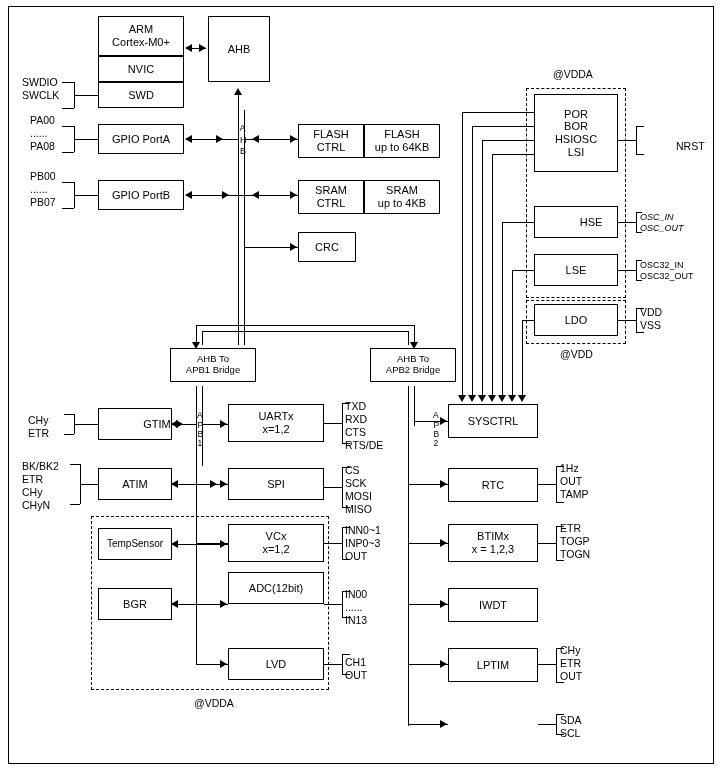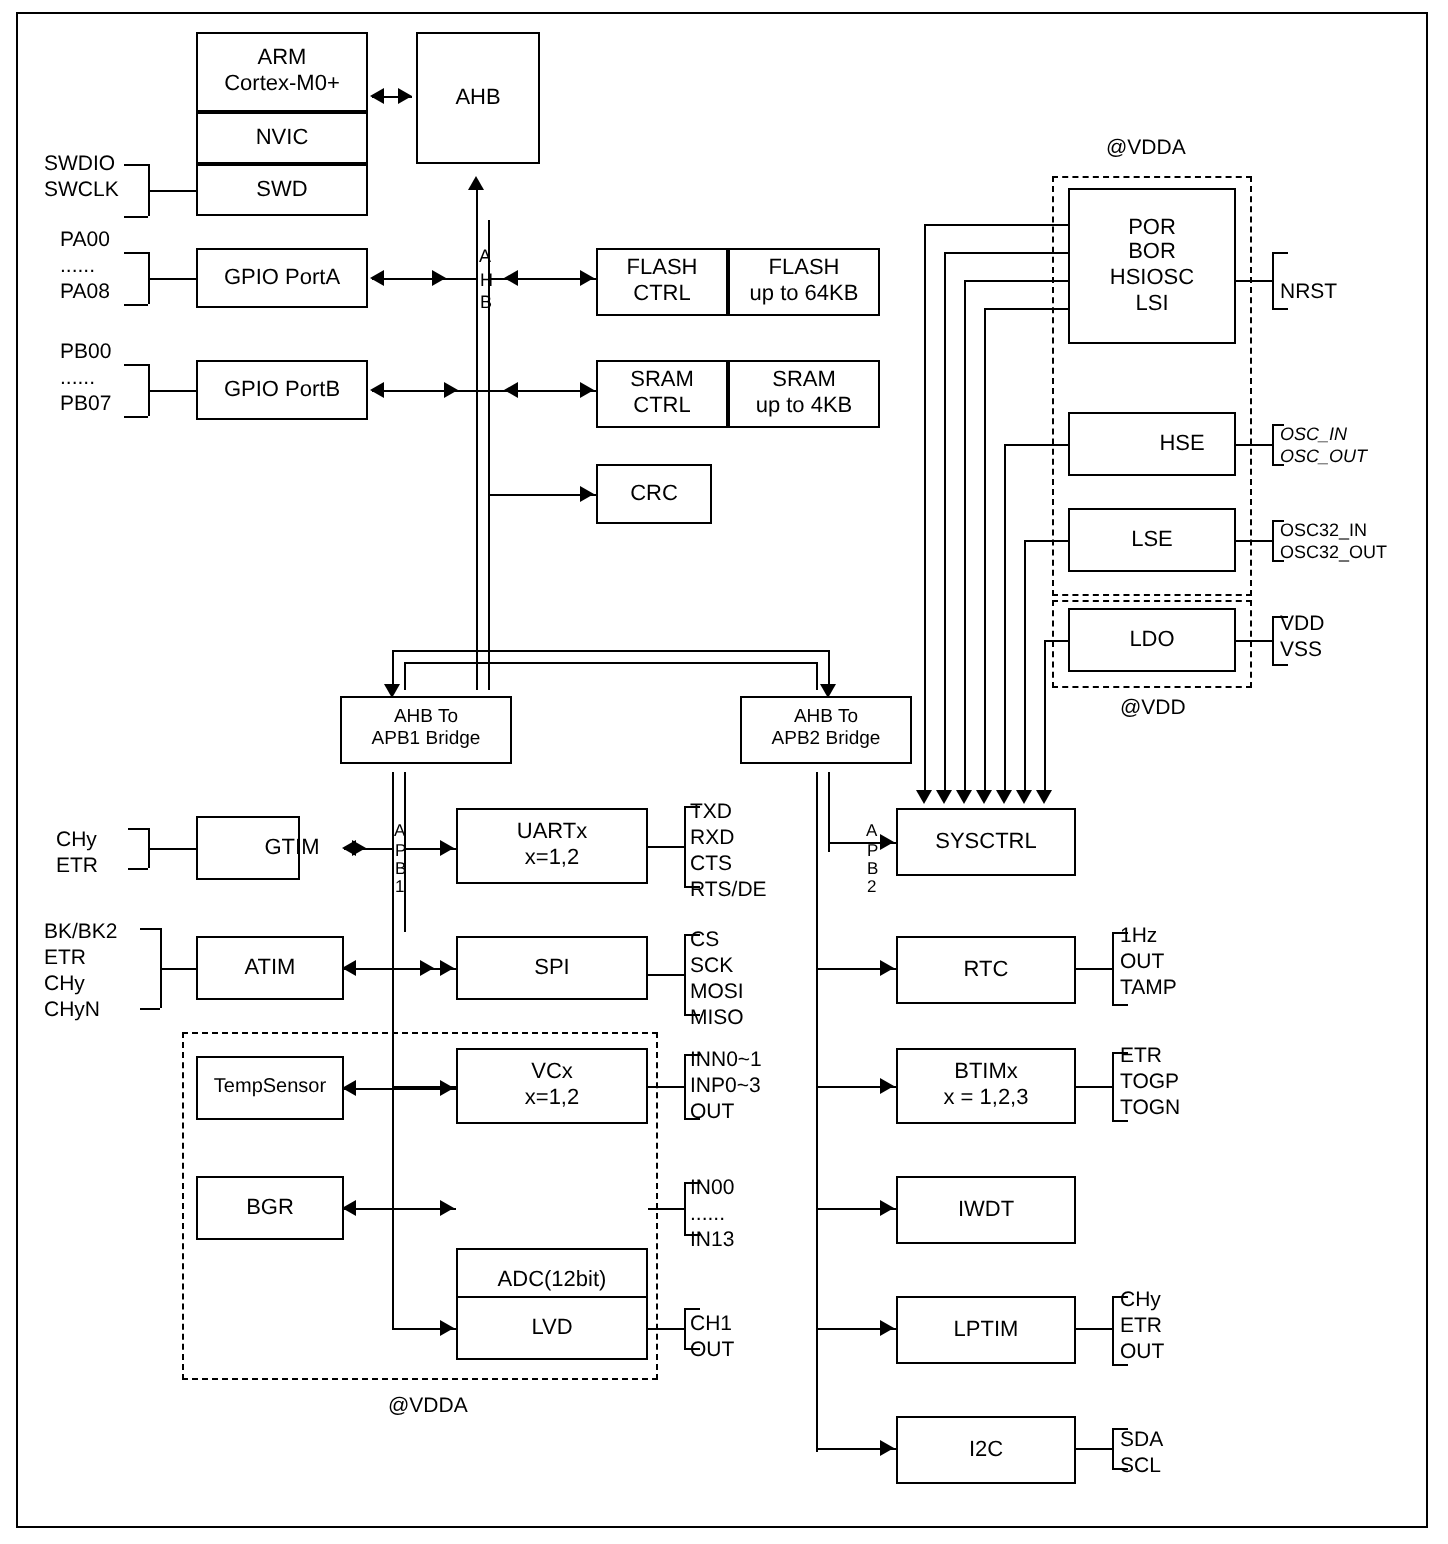--- a/index.html
+++ b/index.html
@@ -195,21 +195,21 @@
 
   <div class="hline" style="left:196px; top:325px; width:218px;"></div>
   <div class="hline" style="left:202px; top:331px; width:206px;"></div>
   <div class="vline" style="left:196px; top:325px; height:20px;"></div>
   <div class="vline" style="left:202px; top:331px; height:14px;"></div>
   <div class="vline" style="left:414px; top:325px; height:20px;"></div>
   <div class="vline" style="left:408px; top:331px; height:14px;"></div>
   <div class="ar ar-d" style="left:192px; top:342px;"></div>
   <div class="ar ar-d" style="left:410px; top:342px;"></div>
 
-  <div class="box" style="left:98px; top:408px; width:52px; height:32px;padding-left:44px;">
+  <div class="box" style="left:98px; top:408px; width:74px; height:32px;padding-left:44px;">
     <span class="ln">GTIM</span>
   </div>
   <div class="box" style="left:98px; top:468px; width:74px; height:32px;">
     <span class="ln">ATIM</span>
   </div>
   <div class="box" style="left:98px; top:528px; width:74px; height:32px;">
     <span class="ln" style="font-size:10px;">TempSensor</span>
   </div>
   <div class="box" style="left:98px; top:588px; width:74px; height:32px;">
     <span class="ln">BGR</span>
@@ -219,21 +219,21 @@
     <span class="ln">UARTx</span>
     <span class="ln">x=1,2</span>
   </div>
   <div class="box" style="left:228px; top:468px; width:96px; height:32px;">
     <span class="ln">SPI</span>
   </div>
   <div class="box" style="left:228px; top:524px; width:96px; height:38px;">
     <span class="ln">VCx</span>
     <span class="ln">x=1,2</span>
   </div>
-  <div class="box" style="left:228px; top:624px; width:96px; height:32px;">
+  <div class="box" style="left:228px; top:572px; width:96px; height:32px;">
     <span class="ln">ADC(12bit)</span>
   </div>
   <div class="box" style="left:228px; top:648px; width:96px; height:32px;">
     <span class="ln">LVD</span>
   </div>
 
   <div class="vline" style="left:196px; top:386px; height:278px;"></div>
   <div class="vline" style="left:202px; top:386px; height:80px;"></div>
   <div class="lbl" style="left:188px; top:402px; font-size:8.5px; line-height:1.1;">
     <span class="ln">A</span>
@@ -330,23 +330,20 @@
   <div class="box" style="left:448px; top:524px; width:90px; height:38px;">
     <span class="ln">BTIMx</span>
     <span class="ln">x = 1,2,3</span>
   </div>
   <div class="box" style="left:448px; top:588px; width:90px; height:34px;">
     <span class="ln">IWDT</span>
   </div>
   <div class="box" style="left:448px; top:648px; width:90px; height:34px;">
     <span class="ln">LPTIM</span>
   </div>
-  <div class="box" style="left:448px; top:708px; width:90px; height:34px;">
-    <span class="ln">I2C</span>
-  </div>
 
   <div class="vline" style="left:408px; top:386px; height:340px;"></div>
   <div class="vline" style="left:414px; top:386px; height:40px;"></div>
   <div class="lbl" style="left:424px; top:402px; font-size:8.5px; line-height:1.1;">
     <span class="ln">A</span>
     <span class="ln">P</span>
     <span class="ln">B</span>
     <span class="ln">2</span>
   </div>
 
@@ -403,21 +400,21 @@
   <div class="box" style="left:534px; top:206px; width:84px; height:32px;padding-left:30px;">
     <span class="ln">HSE</span>
   </div>
   <div class="box" style="left:534px; top:254px; width:84px; height:32px;">
     <span class="ln">LSE</span>
   </div>
   <div class="box" style="left:534px; top:304px; width:84px; height:32px;">
     <span class="ln">LDO</span>
   </div>
 
-  <div class="lbl" style="left:640px; top:140px;">NRST</div>
+  <div class="lbl" style="left:676px; top:140px;">NRST</div>
   <div class="hline" style="left:618px; top:140px; width:18px;"></div>
   <div class="vline" style="left:636px; top:126px; height:28px;"></div>
   <div class="hline" style="left:636px; top:126px; width:8px;"></div>
   <div class="hline" style="left:636px; top:154px; width:8px;"></div>
 
   <div class="lbl" style="left:640px; top:212px; font-size:9px;font-style:italic;"><span style="white-space:pre;">OSC_IN
 OSC_OUT</span></div>
   <div class="hline" style="left:618px; top:222px; width:18px;"></div>
   <div class="vline" style="left:636px; top:212px; height:20px;"></div>
   <div class="hline" style="left:636px; top:212px; width:6px;"></div>

